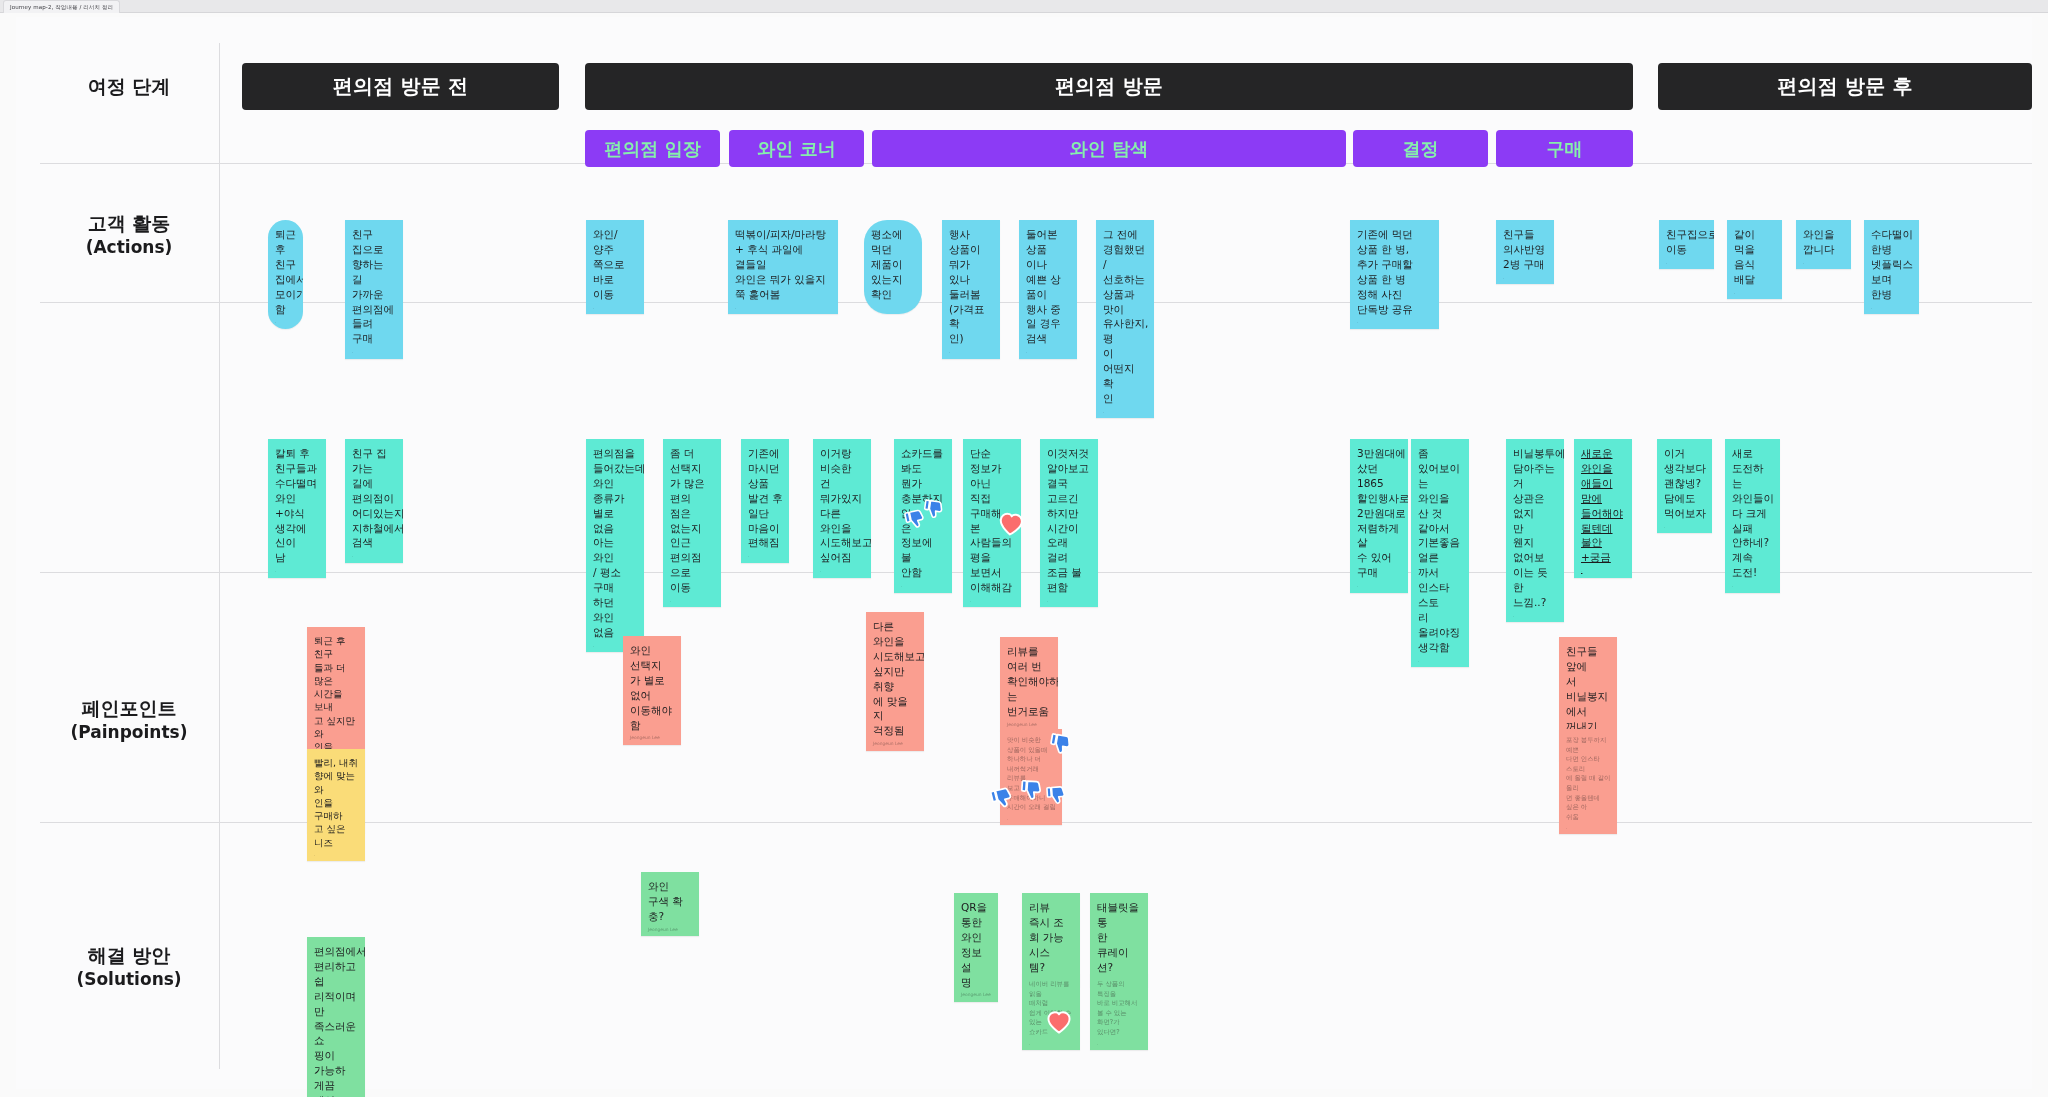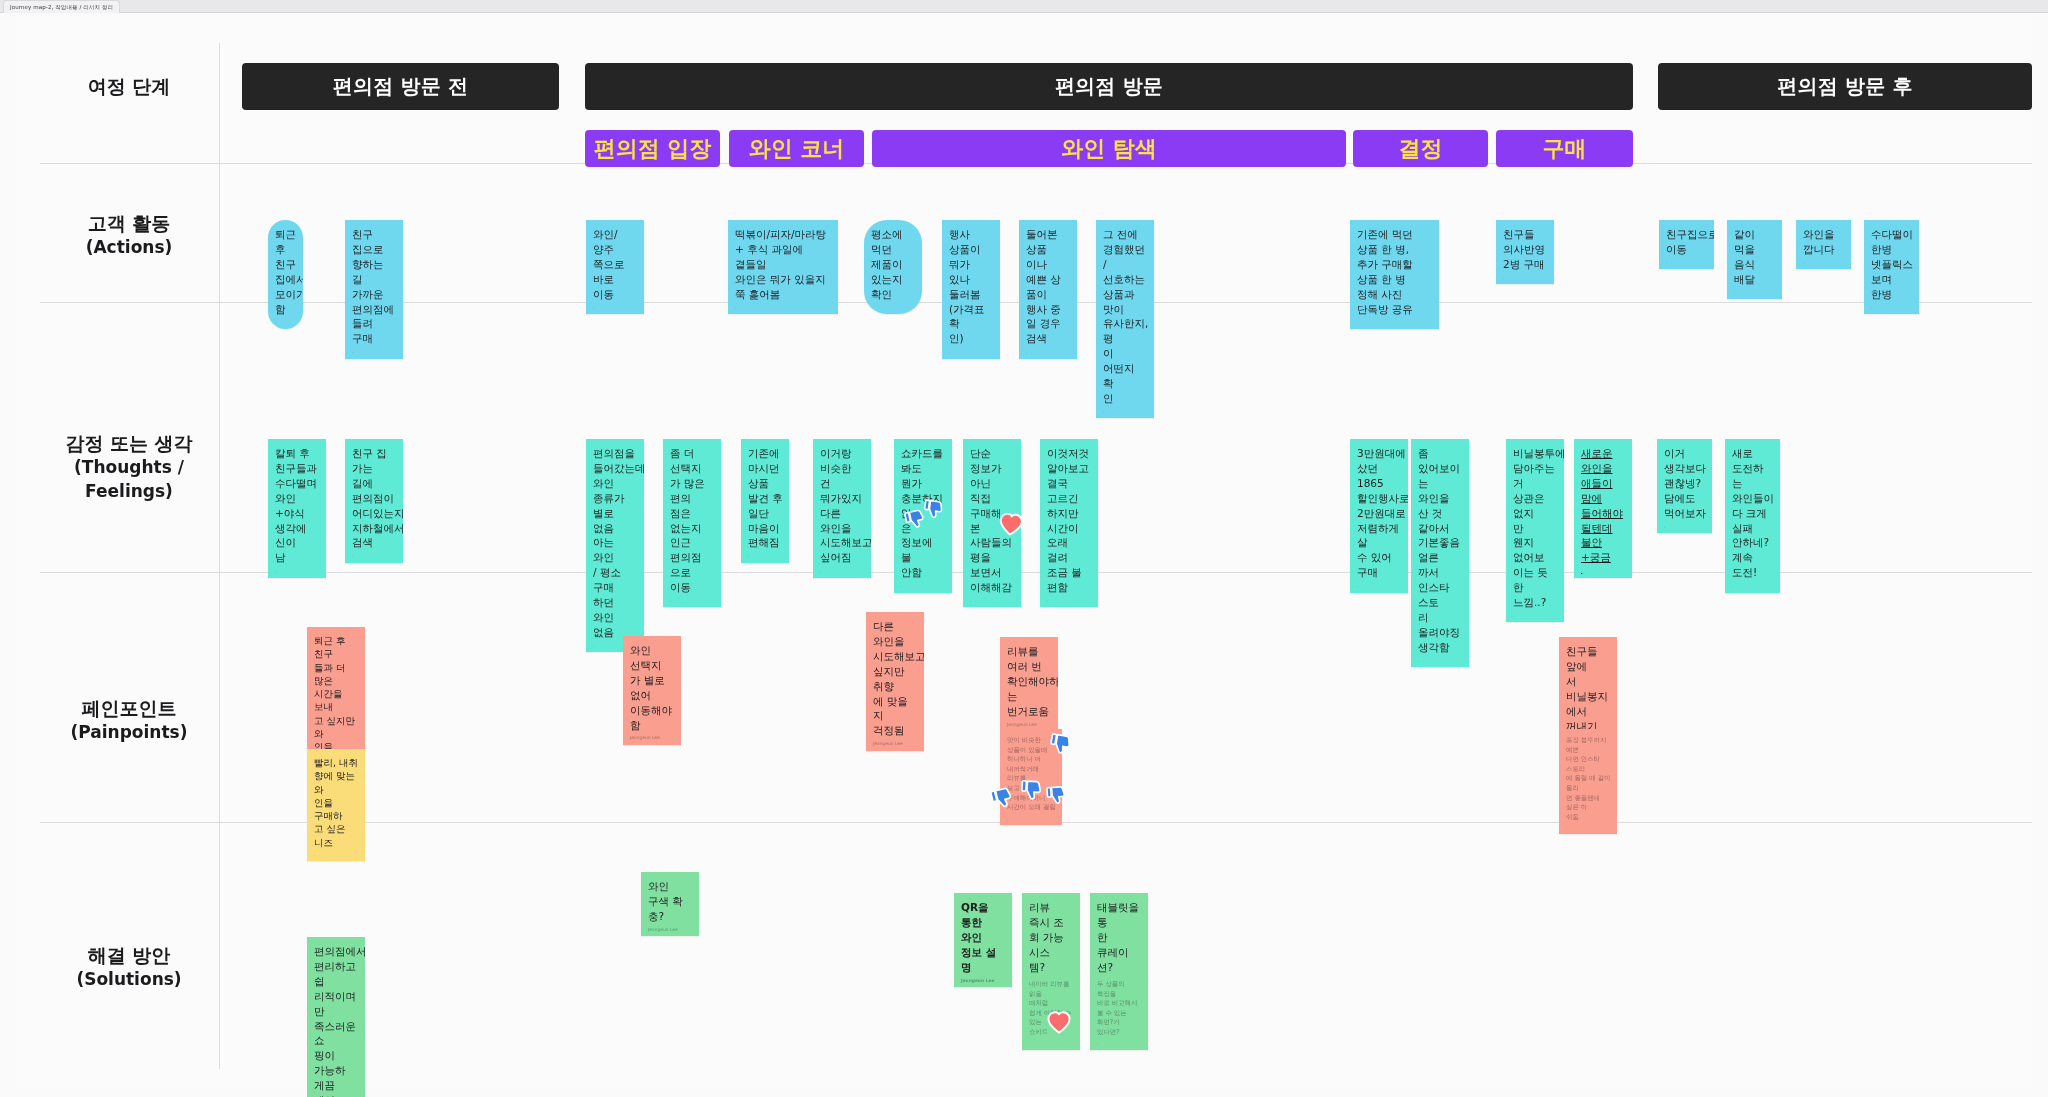--- a/index.html
+++ b/index.html
@@ -58,21 +58,21 @@
     background: #252526; border-radius: 4px;
     display: flex; align-items: center; justify-content: center;
     color: #ffffff; font-weight: bold; font-size: 20px;
     letter-spacing: .2px;
   }
   
   .substage {
     position: absolute; height: 37px; top: 113px;
     background: #8c3bf5; border-radius: 4px;
     display: flex; align-items: center; justify-content: center;
-    color: #fde047; font-weight: bold; font-size: 22px;
+    color: #86efac; font-weight: bold; font-size: 18px;
   }
   
   .note {
     position: absolute;
     padding: 7px 6px 4px 7px;
     font-size: 10.5px; line-height: 1.42;
     color: #1c1c1e;
     word-break: keep-all;
     overflow: hidden;
     box-shadow: 0 1px 1px rgba(0,0,0,.06);
@@ -115,24 +115,20 @@
     <div class="hline" style="top:555px"></div>
     <div class="hline" style="top:805px"></div>
     <div class="vline"></div>
 
     <div class="rowlabel" style="top:56px">
       <span>여정 단계</span>
     </div>
     <div class="rowlabel" style="top:193px">
       <span>고객 활동</span>
       <span class="sub">(Actions)</span>
-    </div>
-    <div class="rowlabel" style="top:413px">
-      <span>감정 또는 생각</span>
-      <span class="sub">(Thoughts / Feelings)</span>
     </div>
     <div class="rowlabel" style="top:678px">
       <span>페인포인트</span>
       <span class="sub">(Painpoints)</span>
     </div>
     <div class="rowlabel" style="top:925px">
       <span>해결 방안</span>
       <span class="sub">(Solutions)</span>
     </div>
 
@@ -346,21 +342,21 @@
 면 좋을텐데 싶은 아
 쉬움</span><span class="sig">.</span></div>
         <div class="note green" style="left: 291px; top: 920px; width: 58px; min-height: 80px;"><span style="white-space: pre-line;">편의점에서
 편리하고 쉽
 리적이며 만
 족스러운 쇼
 핑이 가능하
 게끔 개선</span></div>
         <div class="note green" style="left: 625px; top: 855px; width: 58px; min-height: 48px;"><span style="white-space: pre-line;">와인 구색 확
 충?</span><span class="sig">Jeongeun Lee</span></div>
-        <div class="note green" style="left: 938px; top: 876px; width: 58px; min-height: 60px; font-weight: bold;"><span style="white-space: pre-line;">QR을 통한
+        <div class="note green" style="left: 938px; top: 876px; width: 44px; min-height: 60px;"><span style="white-space: pre-line;">QR을 통한
 와인 정보 설
 명</span><span class="sig">Jeongeun Lee</span></div>
         <div class="note green" style="left: 1006px; top: 876px; width: 58px; min-height: 60px;"><span style="white-space: pre-line;">리뷰 즉시 조
 회 가능 시스
 템?</span><span class="sig">Jeongeun Lee</span></div>
         <div class="note green" style="left: 1074px; top: 876px; width: 58px; min-height: 60px;"><span style="white-space: pre-line;">태블릿을 통
 한 큐레이
 션?</span><span class="sig">Jeongeun Lee</span></div>
         <div class="note green faint" style="left: 1006px; top: 956px; width: 58px; min-height: 53px;"><span style="white-space: pre-line;">네이버 리뷰를 읽을
 때처럼

